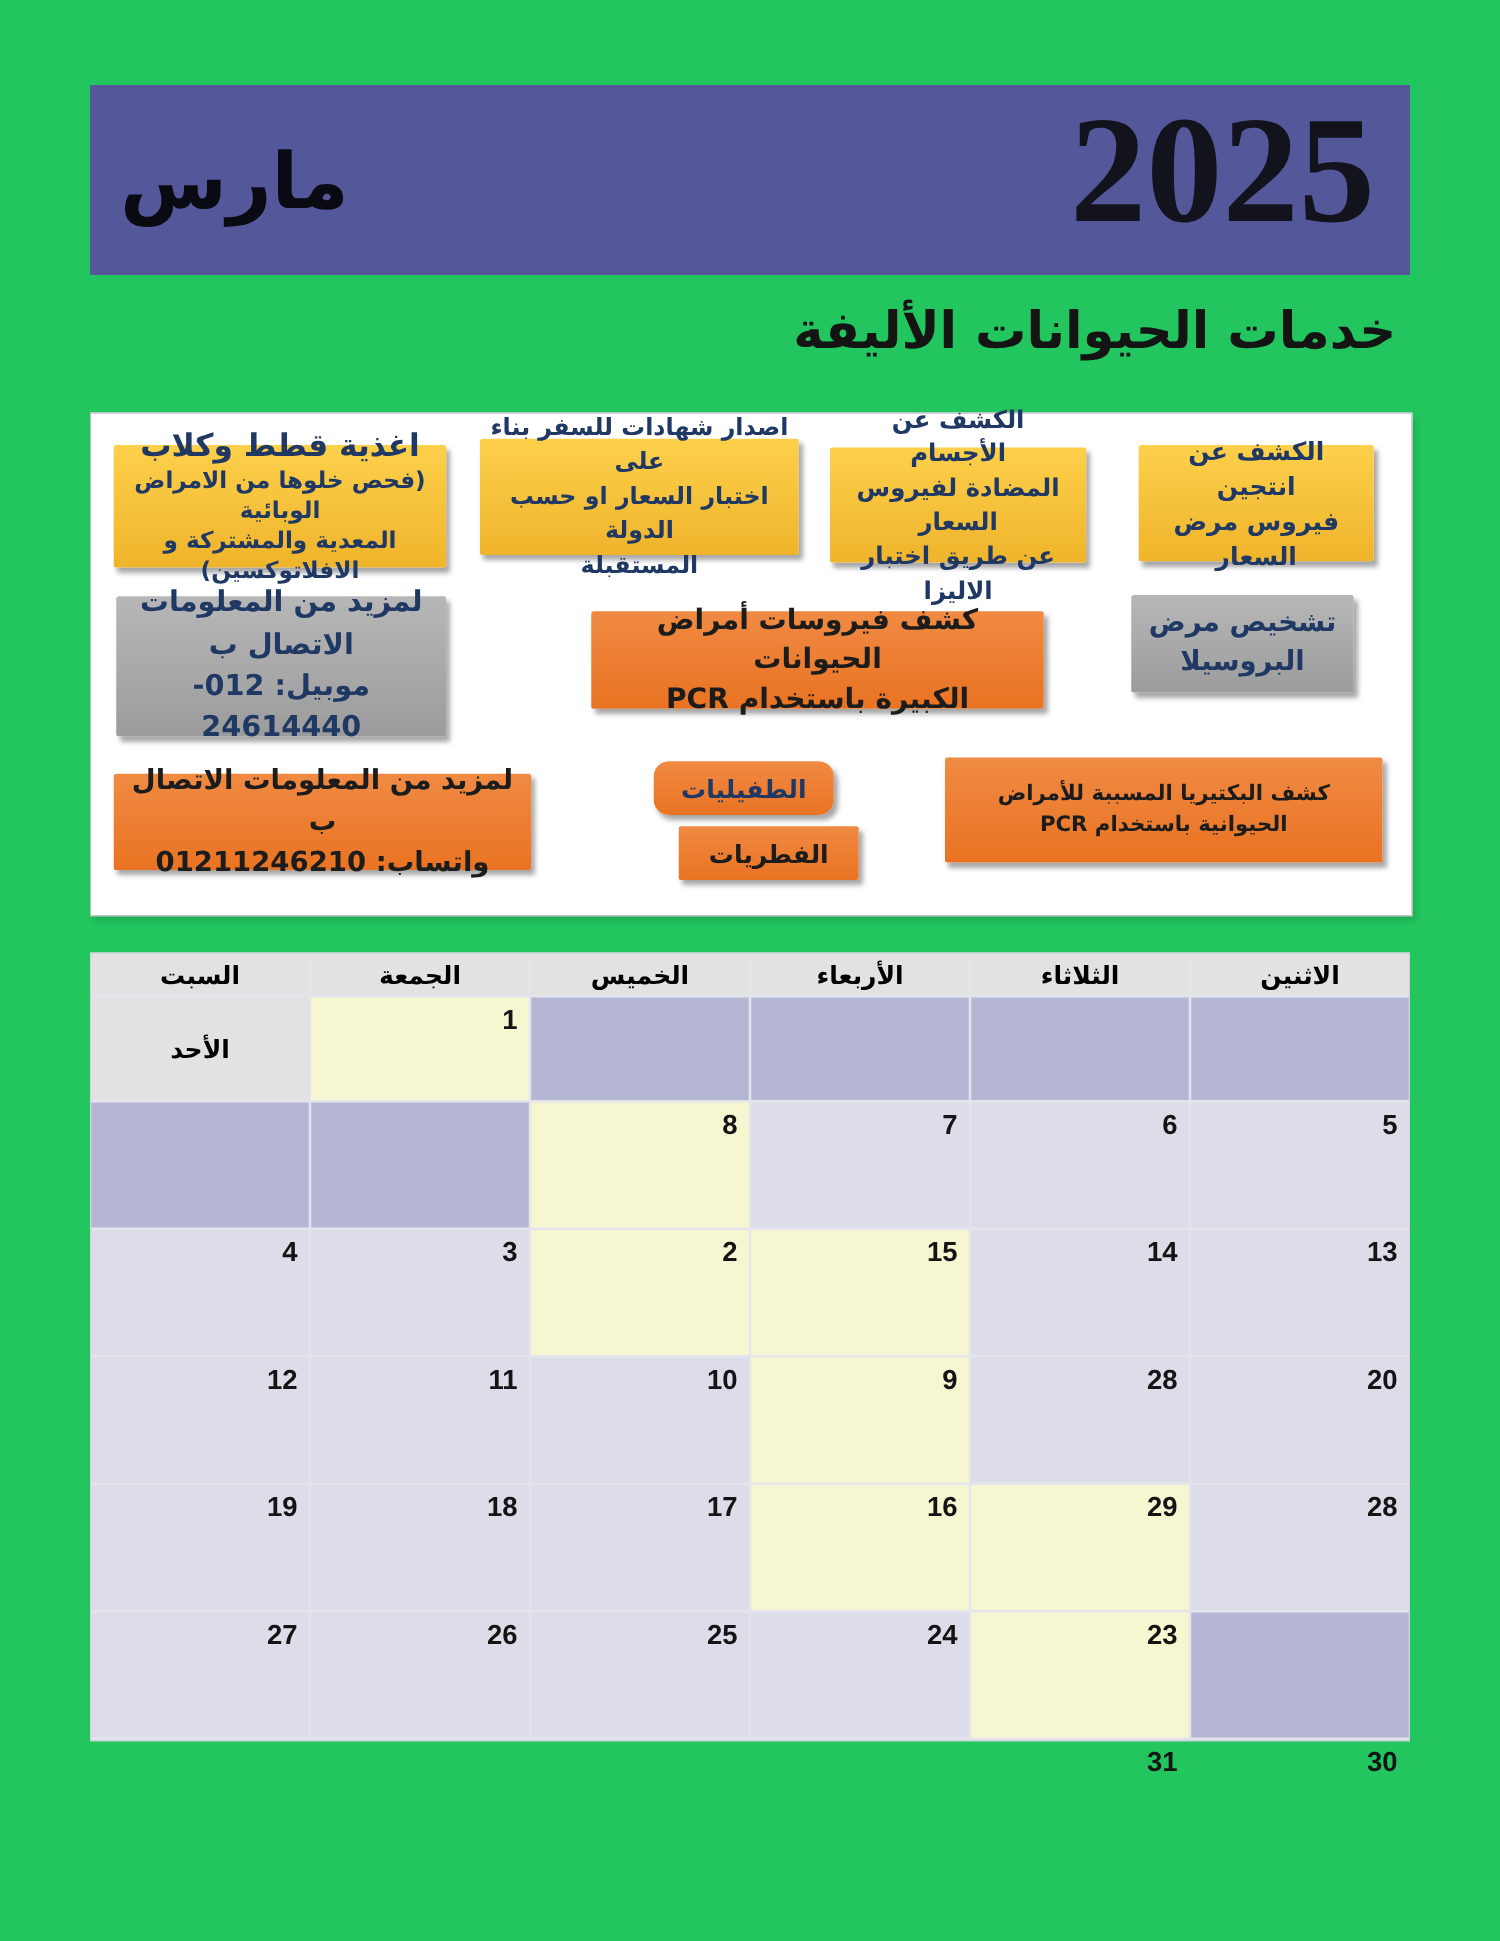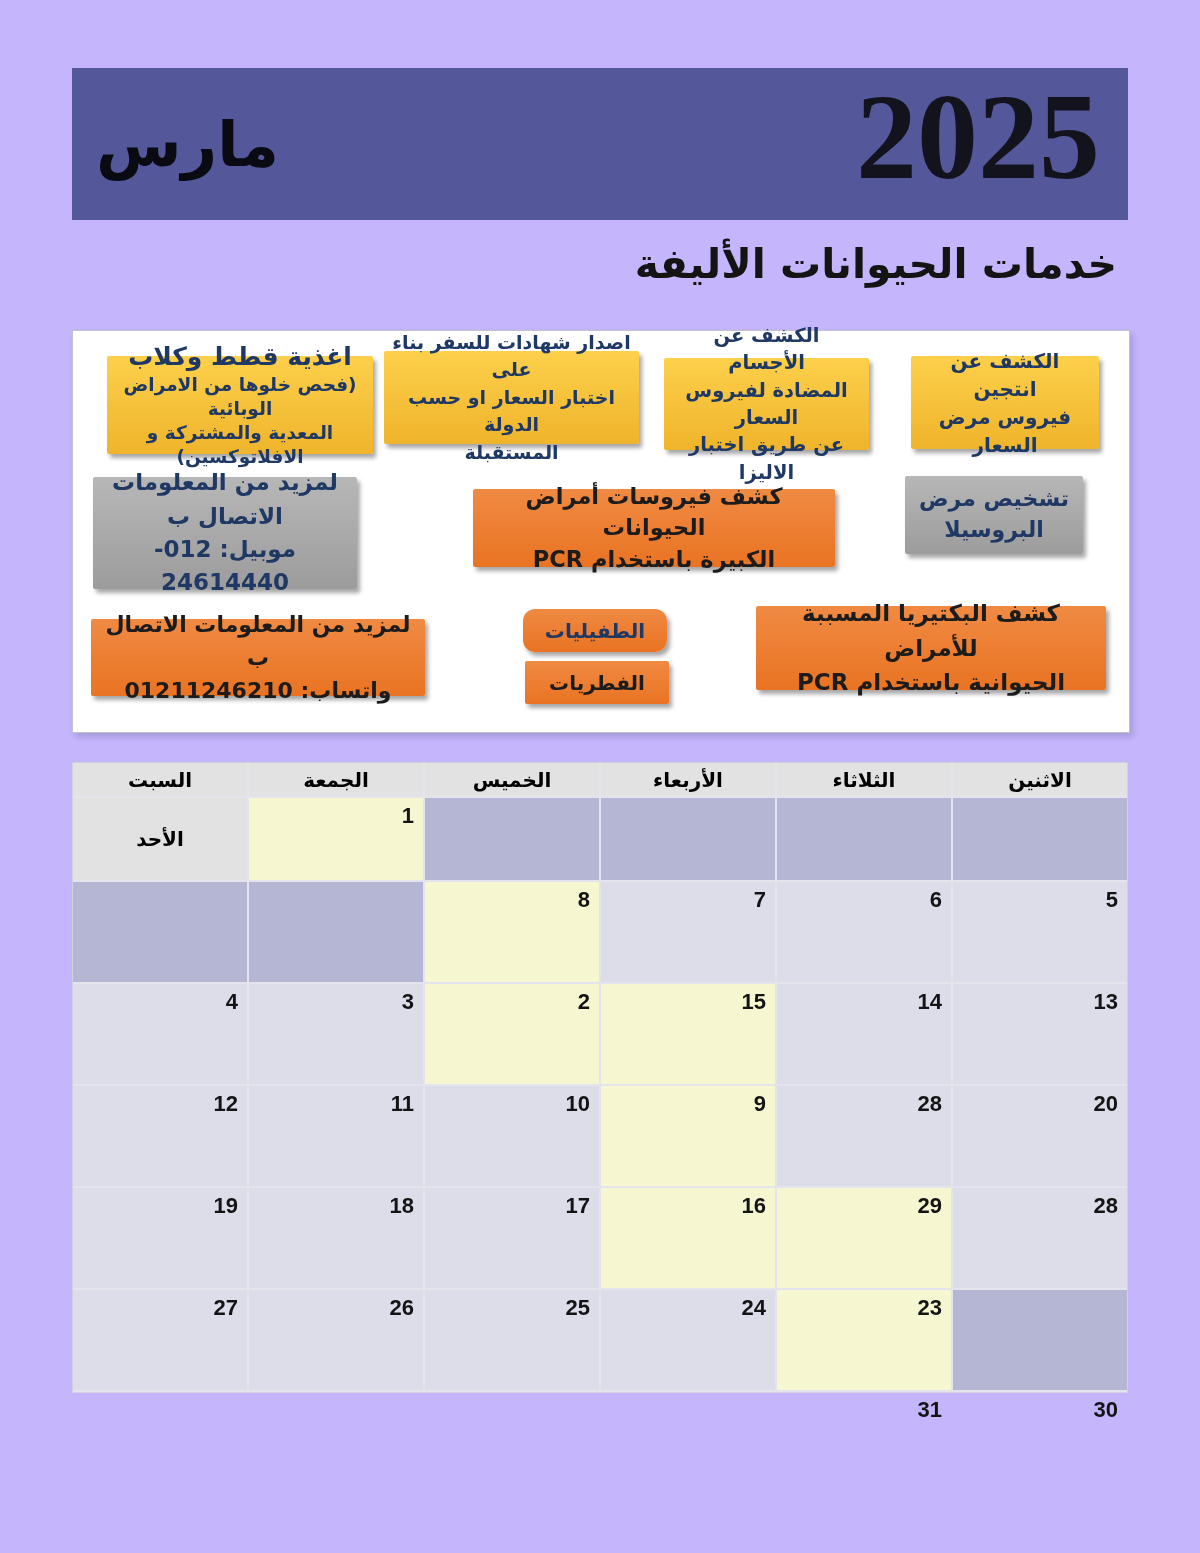--- a/index.html
+++ b/index.html
@@ -1,51 +1,51 @@
 <!DOCTYPE html>
 <html lang="ar"><head>
 <meta charset="utf-8">
 <style>
   * { margin:0; padding:0; box-sizing:border-box; }
   html,body { background:#dbdce8; }
   body { font-family:"DejaVu Sans",sans-serif; }
-  #canvas { position:relative; width:1200px; height:1553px; background:#c4b5fd; margin:0 auto; overflow:hidden; }
+  #canvas { position:relative; width:1200px; height:1553px; background:#22c55e; margin:0 auto; overflow:hidden; }
 
   
   .banner { position:absolute; left:72px; top:68px; width:1056px; height:152px; background:#54589a; }
   .month  { position:absolute; left:24px; top:40px; font-size:62px; font-weight:bold; color:#0a0a12; direction:rtl; }
   .year   { position:absolute; right:28px; top:8px; font-size:122px; line-height:1.0; font-weight:bold;
             color:#13131e; font-family:"Liberation Serif","DejaVu Serif",serif; }
   .subtitle { position:absolute; right:83px; top:240px; font-size:41px; font-weight:bold; color:#141414; direction:rtl; }
 
   
   .panel { position:absolute; left:72px; top:330px; width:1058px; height:403px; background:#ffffff;
            border:1px solid #c2c2cc; box-shadow:3px 4px 6px rgba(0,0,0,.15); }
   .box { position:absolute; display:flex; flex-direction:column; align-items:center; justify-content:center;
          text-align:center; direction:rtl; font-weight:bold; white-space:pre-line;
          box-shadow:3px 4px 4px rgba(0,0,0,.35); border-radius:2px; padding:4px 8px; }
   .yellow { background:linear-gradient(180deg,#fdd04b,#efb42b); color:#1f3864; }
   .orange { background:linear-gradient(180deg,#f08a43,#e97322); }
   .gray   { background:linear-gradient(180deg,#b7b7b7,#9c9c9c); color:#1f3864; }
   .t-navy { color:#1f3864;border-radius:12px; }
   .t-dark { color:#1c1c1c; }
 
-  .b1 { left:34px;  top:25px;  width:266px; height:98px; }
+  .b1 { left:18px;  top:25px;  width:266px; height:98px; }
   .b1 .t { font-size:25px; line-height:1.25; }
   .b1 .b { font-size:18.5px; line-height:1.3; }
   .b2 { left:311px; top:20px;  width:255px; height:93px;  font-size:19px;   line-height:1.45; }
   .b3 { left:591px; top:27px;  width:205px; height:92px;  font-size:19.5px; line-height:1.4; }
   .b4 { left:838px; top:25px;  width:188px; height:93px;  font-size:20px;   line-height:1.4; }
   .b5 { left:20px;  top:146px; width:264px; height:112px; font-size:23px;   line-height:1.45; }
   .b6 { left:400px; top:158px; width:362px; height:78px;  font-size:22.5px; line-height:1.4; }
   .b7 { left:832px; top:145px; width:178px; height:78px;  font-size:22px;   line-height:1.4; }
   .b8 { left:18px;  top:288px; width:334px; height:77px;  font-size:22px;   line-height:1.5; }
   .b9 { left:450px; top:278px; width:144px; height:43px;  font-size:20px; }
-  .b10{ left:452px; top:330px; width:144px; height:43px;  font-size:20px; }
-  .b11{ left:683px; top:275px; width:350px; height:84px;  font-size:23px; line-height:1.5; }
+  .b10{ left:470px; top:330px; width:144px; height:43px;  font-size:20px; }
+  .b11{ left:683px; top:275px; width:350px; height:84px;  font-size:17px; line-height:1.5; }
 
   
   .calendar { position:absolute; left:72px; top:762px; width:1056px; display:grid;
               grid-template-columns:repeat(6,1fr); grid-template-rows:33px 82px repeat(5,100px);
               gap:2px; background:#e4e5ec; border:1px solid #d0d1dc; direction:ltr; }
   .dayhead { background:#e2e2e2; display:flex; align-items:center; justify-content:center;
              font-size:20px; font-weight:bold; color:#000; direction:rtl; }
   .cell { position:relative; }
   .cell .num { position:absolute; top:5px; right:9px; font-size:22px; font-weight:bold; color:#141414;
                font-family:"Liberation Sans","DejaVu Sans",sans-serif; }

